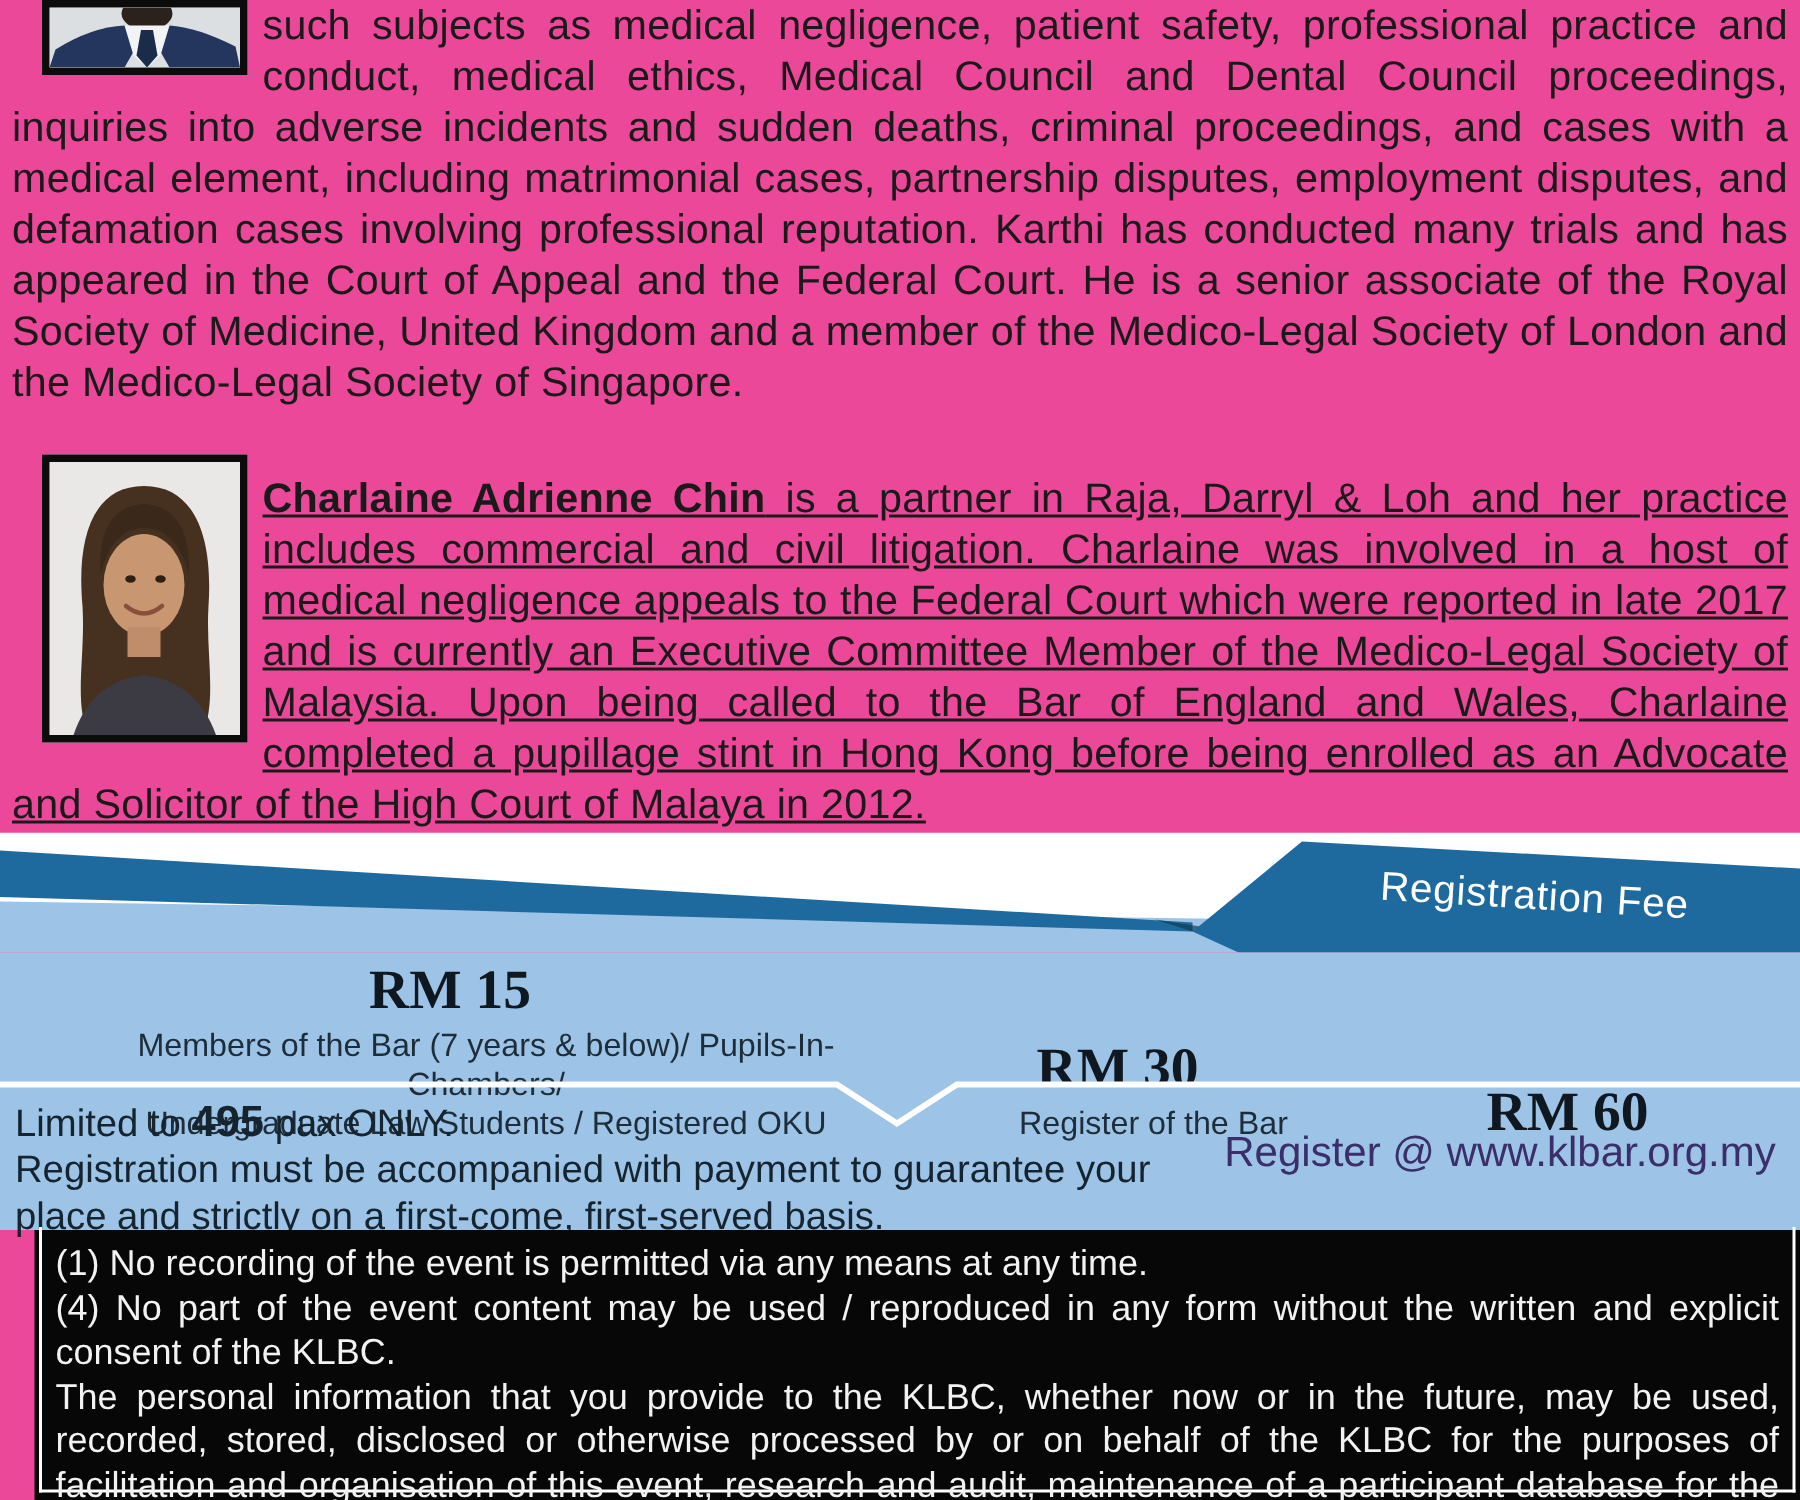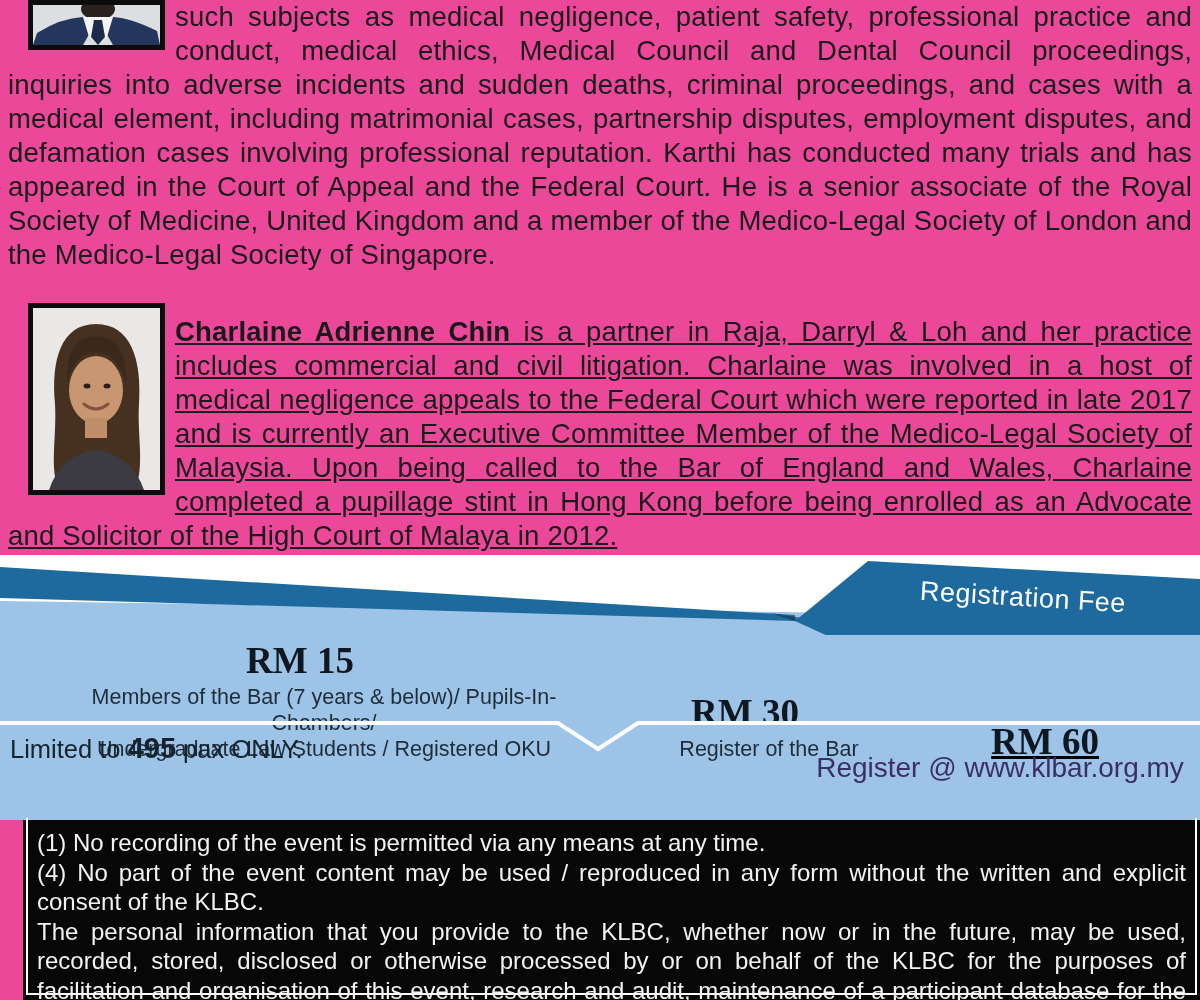--- a/index.html
+++ b/index.html
@@ -22,21 +22,21 @@
   .banner svg { position:absolute; left:0; top:0; }
   .banner-label { position:absolute; left:893px; top:27px; width:260px; text-align:center;
                   color:#ffffff; font-size:27px; letter-spacing:.5px; transform:rotate(3.5deg); }
 
   
   .blue-section { position:relative; background:#9dc3e6; height:185px; }
   .fee-row { display:flex; padding-top:6px;align-items:flex-end; }
   .fee-col { text-align:center; }
   .fee-col-1 { width:600px; }
   .fee-col-2 { width:290px; padding-top:8px; }
-  .fee-col-3 { width:310px; padding-top:8px;text-decoration:underline; }
+  .fee-col-3 { width:310px; padding-top:8px; }
   .fee-price { font-family:"Liberation Serif", serif; font-weight:bold; font-size:37px; color:#0f1820; line-height:40px; }
   .fee-label { font-size:21.5px; line-height:26px; color:#1e2d3a; margin-top:3px;margin-left:48px; }
   .divider { position:absolute; left:0; top:82px; }
   .info-row { position:absolute; left:0; top:92px; right:0; bottom:0; display:flex; }
   .info-left { width:800px; padding:6px 0 0 10px; font-size:25.5px; line-height:31px; color:#15242f; }
   .limited-count { font-weight:bold; font-size:29px; }
   .info-right { flex:1; display:flex; align-items:center; justify-content:center;
                 color:#3b2f6b; font-size:28px; padding-bottom:12px; }
 
   
@@ -117,20 +117,21 @@
       </div>
     </div>
 
     <svg class="divider" width="1200" height="40" viewBox="0 0 1200 40">
       <polyline points="0,6 558,6 598,32 638,6 1200,6" fill="none" stroke="#ffffff" stroke-width="4"></polyline>
     </svg>
 
     <div class="info-row">
       <div class="info-left">
         <div><span>Limited to </span><span class="limited-count">495</span><span> pax ONLY.</span></div>
+        <div>Registration must be accompanied with payment to guarantee your place and strictly on a first-come, first-served basis.</div>
       </div>
       <div class="info-right">Register @ www.klbar.org.my</div>
     </div>
 
   </div>
 
   <div class="terms">
     <div class="terms-border"></div>
     <div class="terms-content">
       <p>(1) No recording of the event is permitted via any means at any time.</p>

